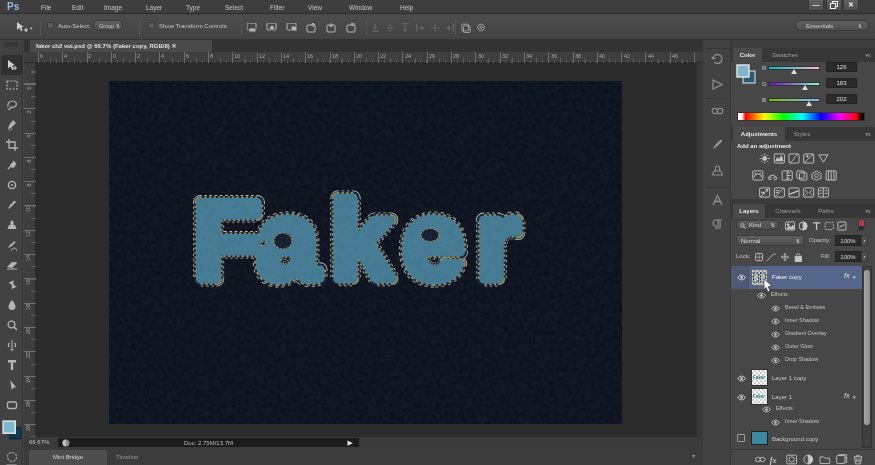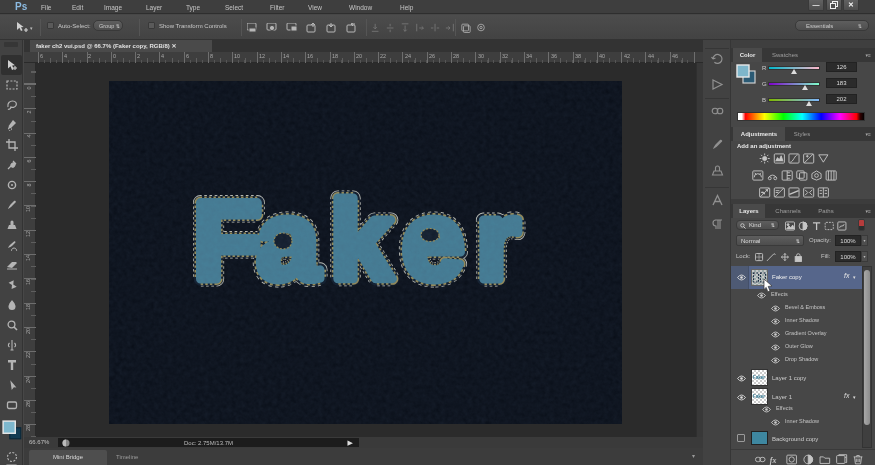--- a/index.html
+++ b/index.html
@@ -4,21 +4,21 @@
 <style>
   * { margin:0; padding:0; box-sizing:border-box; }
   html,body { width:875px; height:465px; overflow:hidden; background:#474747;
     font-family:"Liberation Sans", sans-serif; }
   #app { position:relative; width:875px; height:465px; background:#474747; will-change:transform; }
 
   
   #menubar { position:absolute; left:0; top:0; width:875px; height:14px;
     background:#3e3e3e; border-bottom:1px solid #2e2e2e; color:#c6c6c6; font-size:6.5px; }
   #menubar .mi { position:absolute; top:4px; }
-  #pslogo { position:absolute; left:15px; top:1px; color:#8cbbe2; font-size:10px; font-weight:bold; }
+  #pslogo { position:absolute; left:7px; top:1px; color:#8cbbe2; font-size:10px; font-weight:bold; }
 
   .winbtn { position:absolute; top:0px; width:16px; height:11px; background:linear-gradient(#616161,#4e4e4e);
     border:1px solid #393939; border-top:none; border-radius:0 0 2px 2px; color:#f0f0f0; font-size:7px;
     font-weight:bold; text-align:center; line-height:10px; }
 
   
   #optbar { position:absolute; left:0; top:15px; width:875px; height:25px;
     background:linear-gradient(#4c4c4c,#434343); border-bottom:1px solid #333;
     color:#c8c8c8; font-size:6px; }
   .sep { position:absolute; top:4px; width:1px; height:17px; background:#383838; border-right:1px solid #555; }

